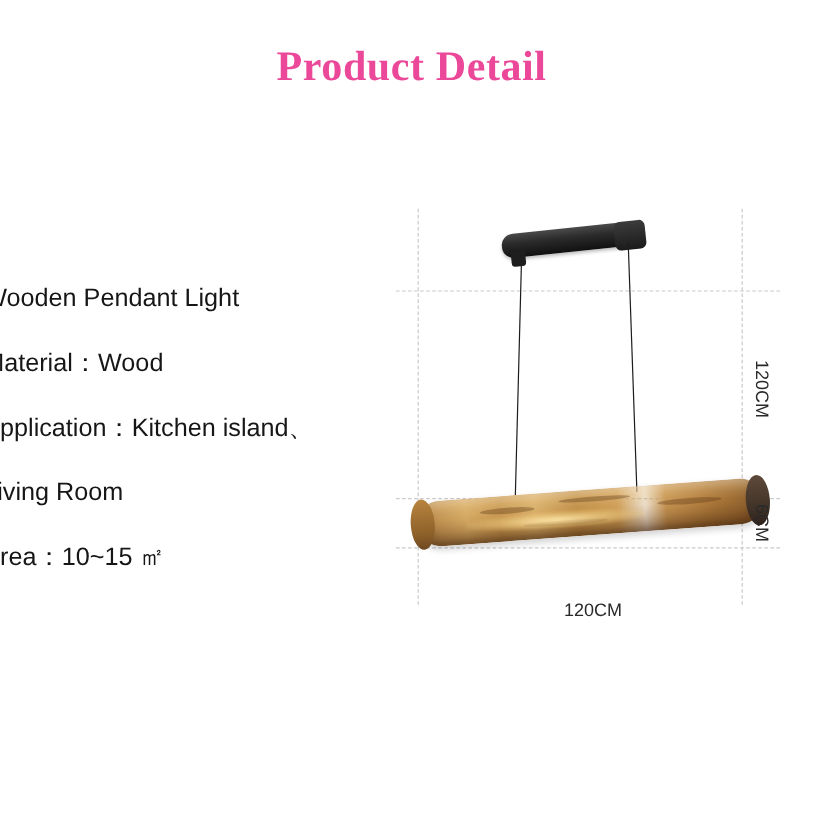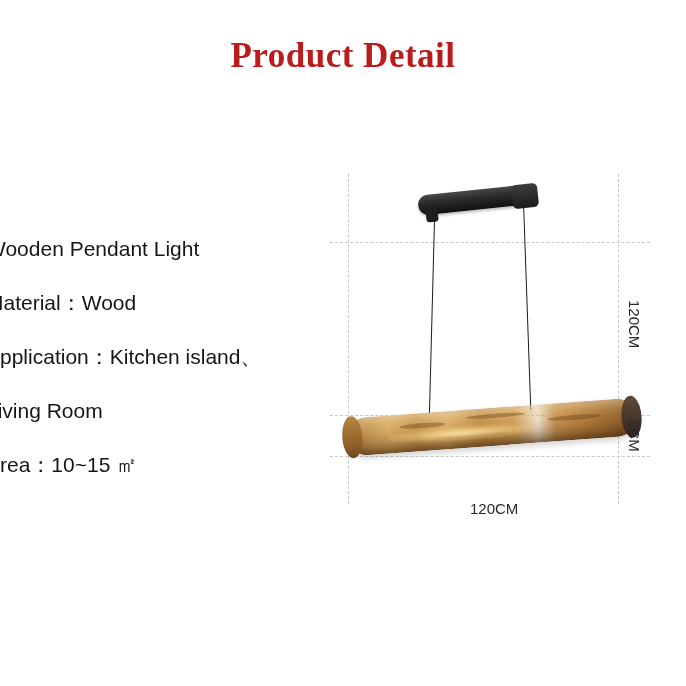--- a/index.html
+++ b/index.html
@@ -19,21 +19,21 @@
   #page-title {
     position: absolute;
     top: 36px;
     left: 0;
     width: 686px;
     text-align: center;
     font-family: "Liberation Serif", serif;
     font-weight: bold;
     font-size: 35px;
     letter-spacing: 0.5px;
-    color: #b91c1c;
+    color: #ec4899;
   }
 
   
   .spec-list {
     position: absolute;
     left: -14px;
     top: 222px;
     width: 360px;
   }
   .spec-line {

